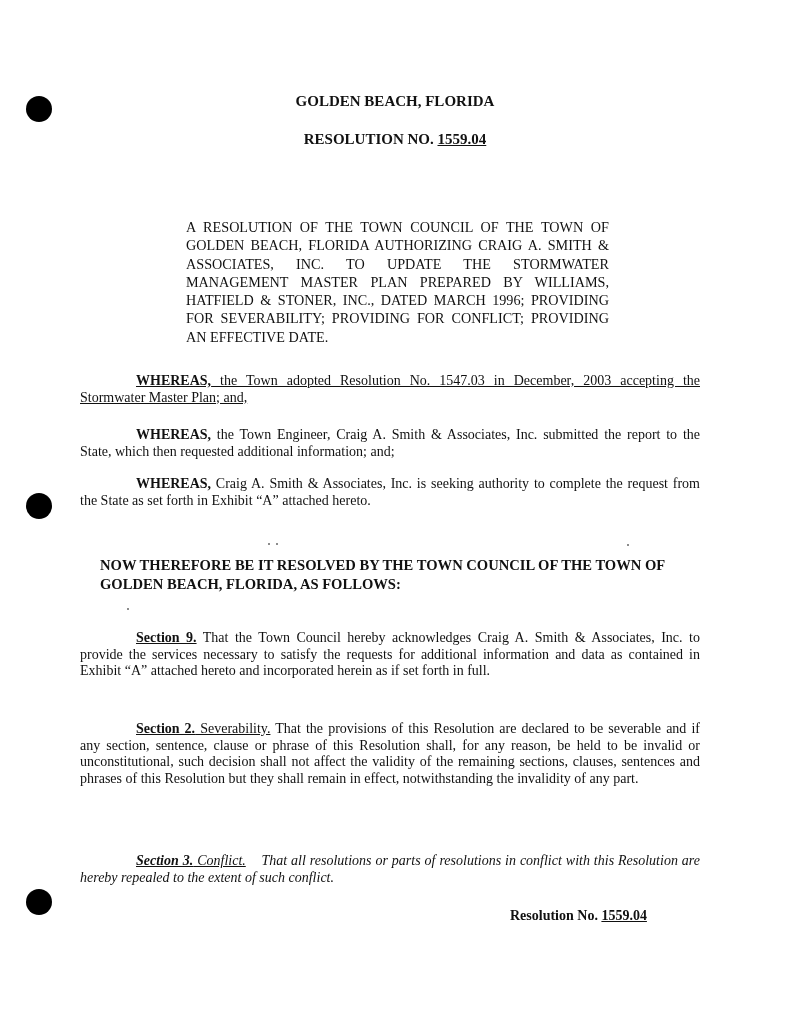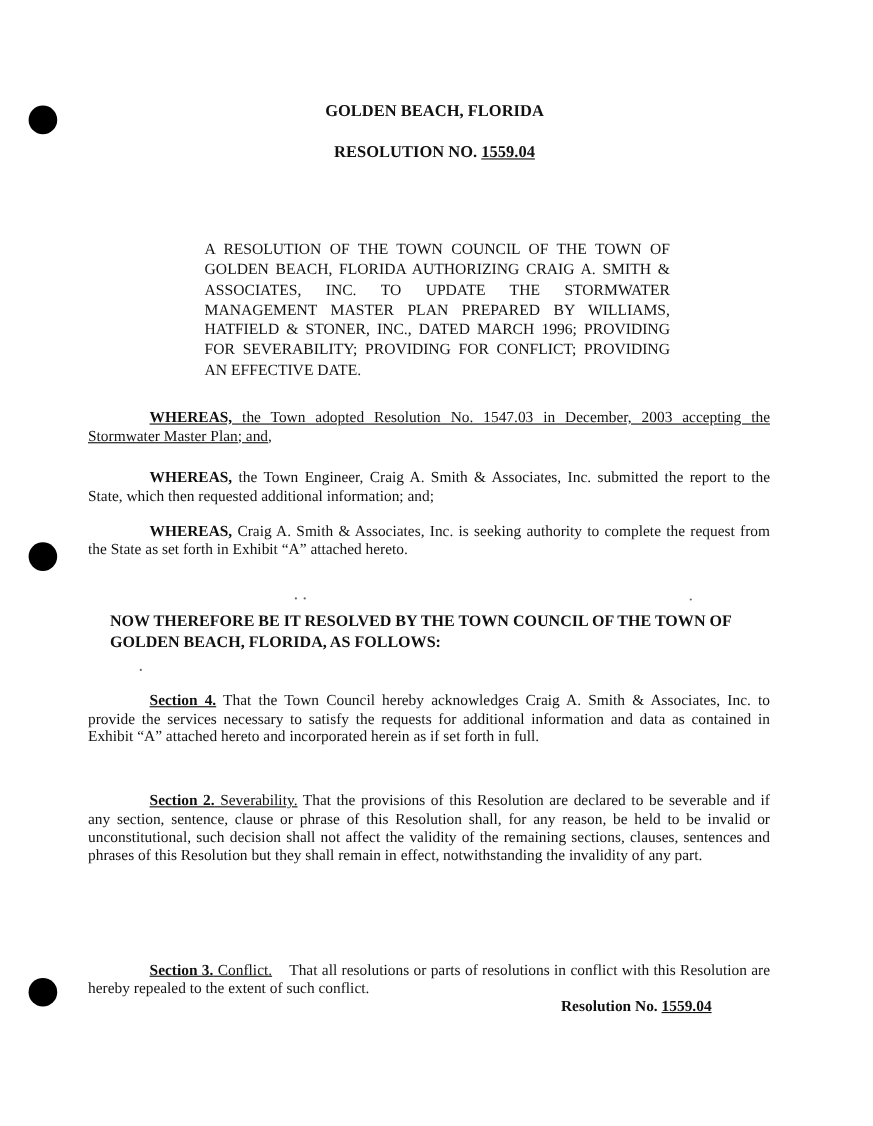--- a/index.html
+++ b/index.html
@@ -38,19 +38,19 @@
 <div class="caption">A RESOLUTION OF THE TOWN COUNCIL OF THE TOWN OF GOLDEN BEACH, FLORIDA AUTHORIZING CRAIG A. SMITH &amp; ASSOCIATES, INC. TO UPDATE THE STORMWATER MANAGEMENT MASTER PLAN PREPARED BY WILLIAMS, HATFIELD &amp; STONER, INC., DATED MARCH 1996; PROVIDING FOR SEVERABILITY; PROVIDING FOR CONFLICT; PROVIDING AN EFFECTIVE DATE.</div>
 
 <div class="para" style="top:373px;text-decoration:underline;"><span class="indent"></span><span class="lead">WHEREAS,</span><span> the Town adopted Resolution No. 1547.03 in December, 2003 accepting the Stormwater Master Plan; and,</span></div>
 
 <div class="para" style="top:427px;"><span class="indent"></span><span class="lead">WHEREAS,</span><span> the Town Engineer, Craig A. Smith &amp; Associates, Inc. submitted the report to the State, which then requested additional information; and;</span></div>
 
 <div class="para" style="top:476px;"><span class="indent"></span><span class="lead">WHEREAS,</span><span> Craig A. Smith &amp; Associates, Inc. is seeking authority to complete the request from the State as set forth in Exhibit “A” attached hereto.</span></div>
 
 <div class="resolved">NOW THEREFORE BE IT RESOLVED BY THE TOWN COUNCIL OF THE TOWN OF GOLDEN BEACH, FLORIDA, AS FOLLOWS:</div>
 
-<div class="para" style="top:630px;"><span class="indent"></span><span class="lead u">Section 4.</span><span>  That the Town Council hereby acknowledges Craig A. Smith &amp; Associates, Inc. to provide the services necessary to satisfy the requests for additional information and data as contained in Exhibit “A” attached hereto and incorporated herein as if set forth in full.</span></div>
+<div class="para" style="top:630px;"><span class="indent"></span><span class="lead u">Section 9.</span><span>  That the Town Council hereby acknowledges Craig A. Smith &amp; Associates, Inc. to provide the services necessary to satisfy the requests for additional information and data as contained in Exhibit “A” attached hereto and incorporated herein as if set forth in full.</span></div>
 
 <div class="para" style="top:721px;"><span class="indent"></span><span class="lead u">Section 2.</span><span class="u"> Severability.</span><span>  That the provisions of this Resolution are declared to be severable and if any section, sentence, clause or phrase of this Resolution shall, for any reason, be held to be invalid or unconstitutional, such decision shall not affect the validity of the remaining sections, clauses, sentences and phrases of this Resolution but they shall remain in effect, notwithstanding the invalidity of any part.</span></div>
 
-<div class="para" style="top:875px;"><span class="indent"></span><span class="lead u">Section 3.</span><span class="u"> Conflict.</span><span style="white-space:pre-wrap;">    That all resolutions or parts of resolutions in conflict with this Resolution are hereby repealed to the extent of such conflict.</span></div>
+<div class="para" style="top:853px;font-style:italic;"><span class="indent"></span><span class="lead u">Section 3.</span><span class="u"> Conflict.</span><span style="white-space:pre-wrap;">    That all resolutions or parts of resolutions in conflict with this Resolution are hereby repealed to the extent of such conflict.</span></div>
 
 <div class="footer"><span>Resolution No. </span><span class="num">1559.04</span></div>
 
 </body></html>

